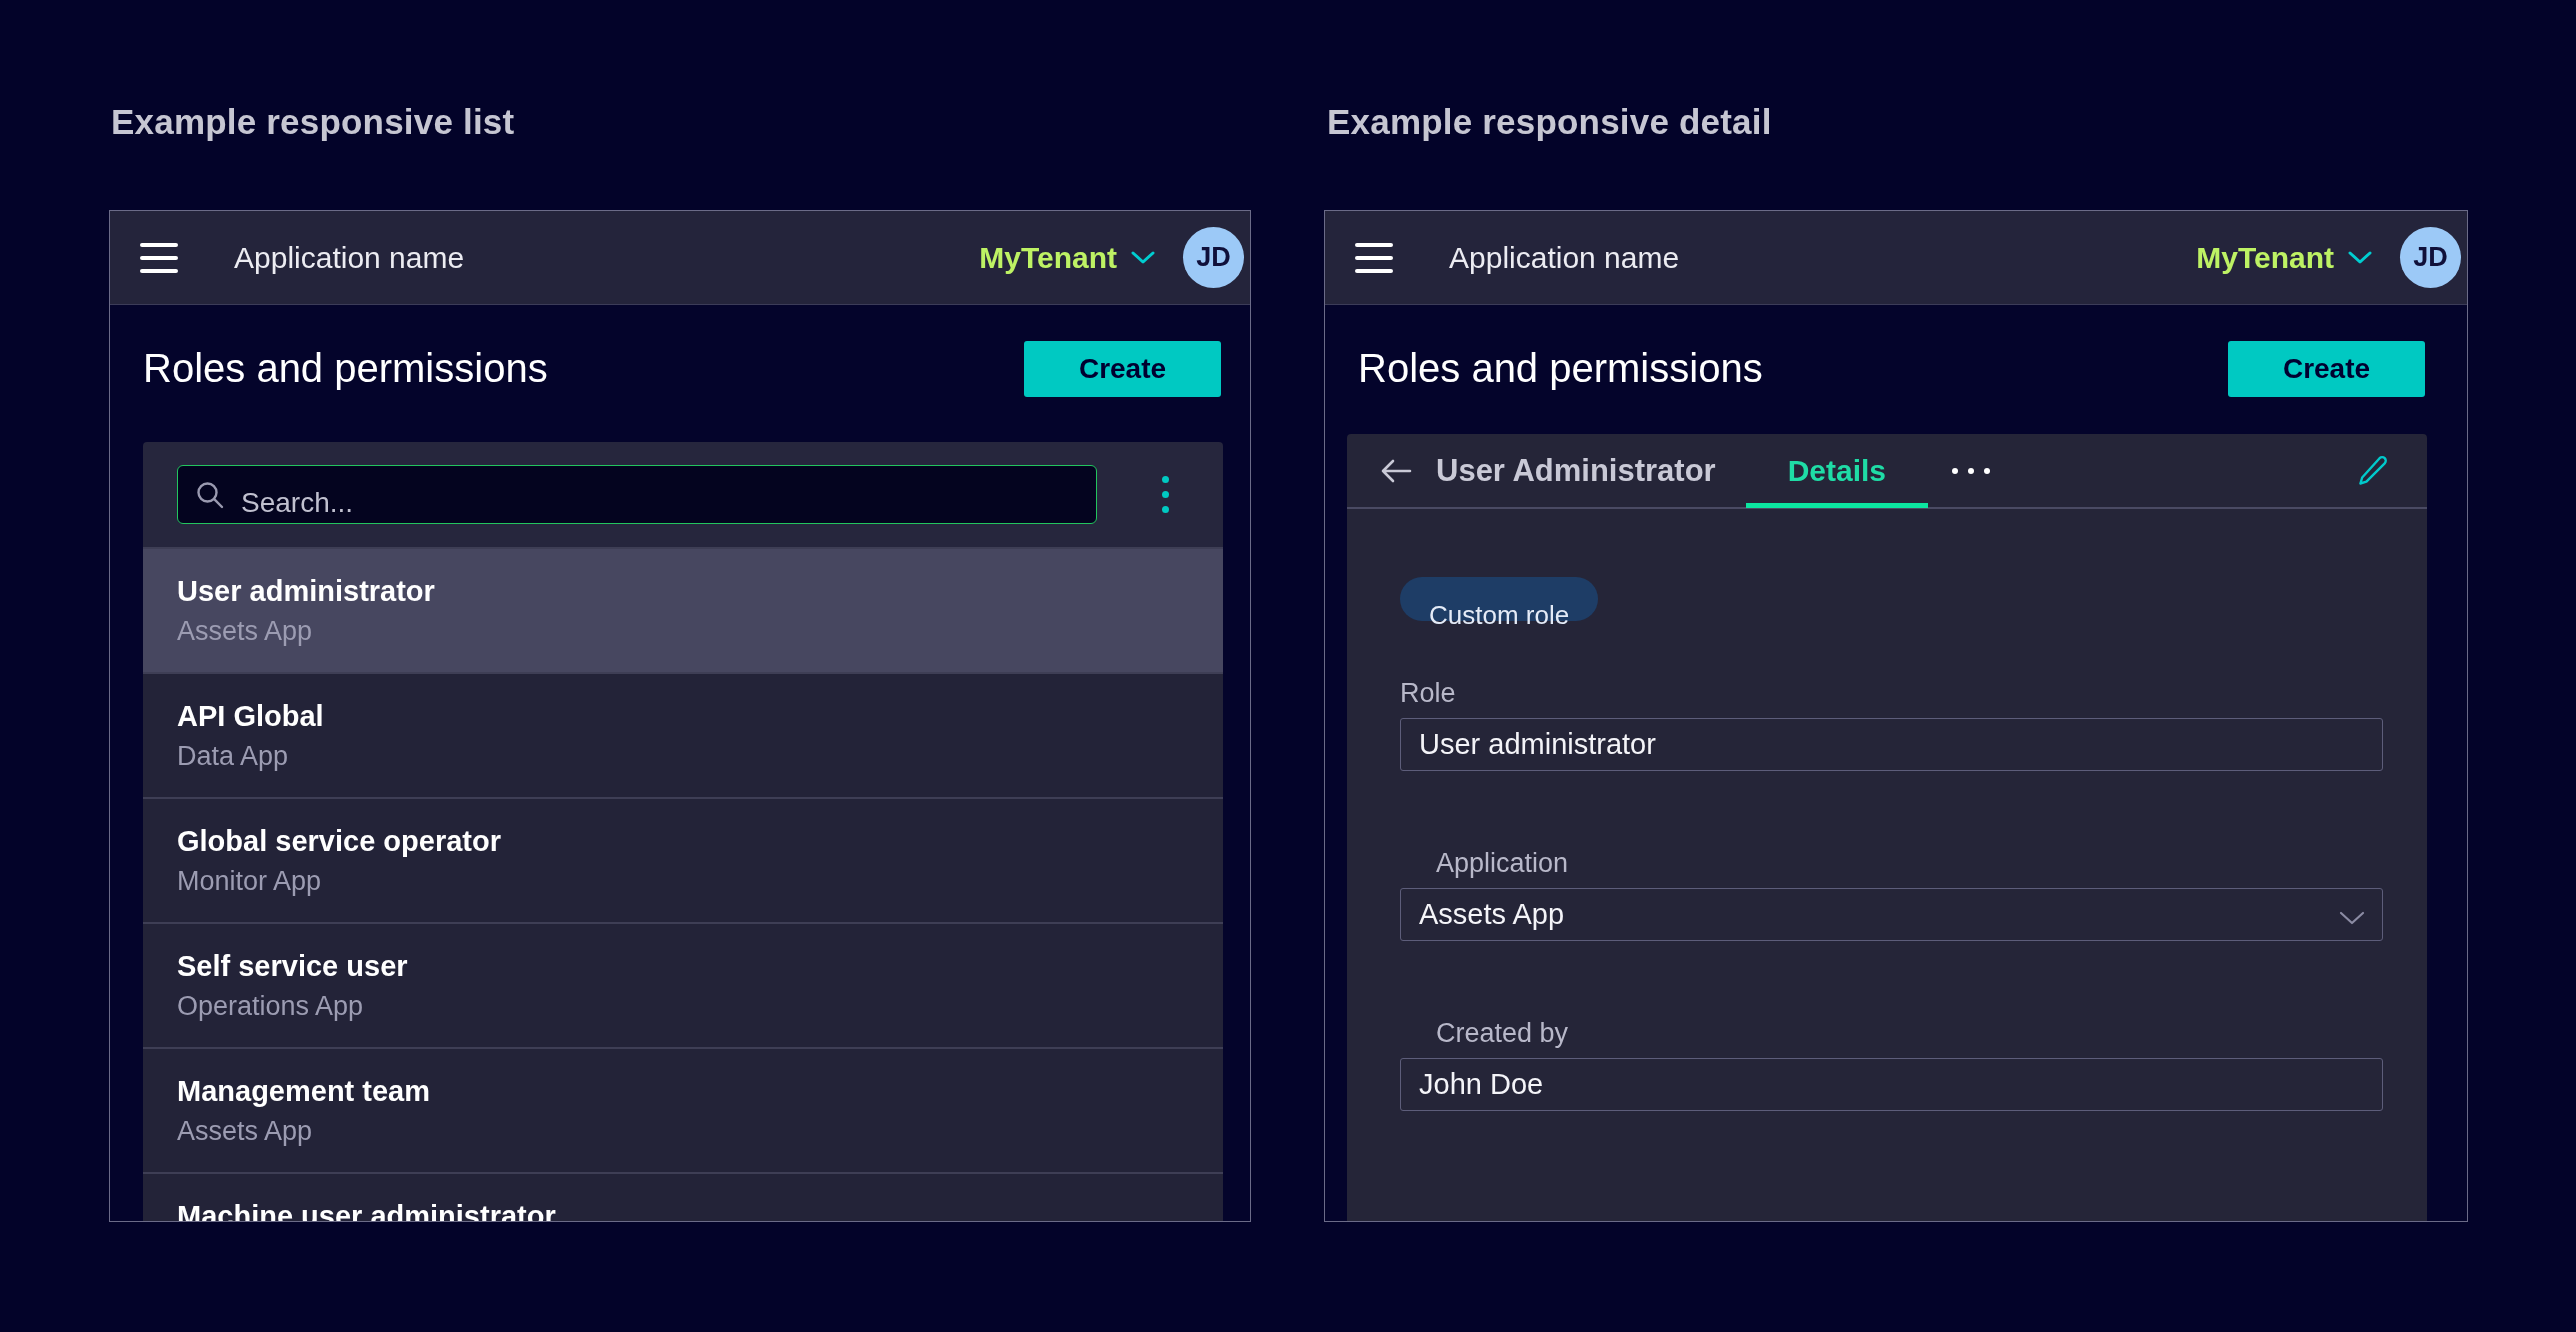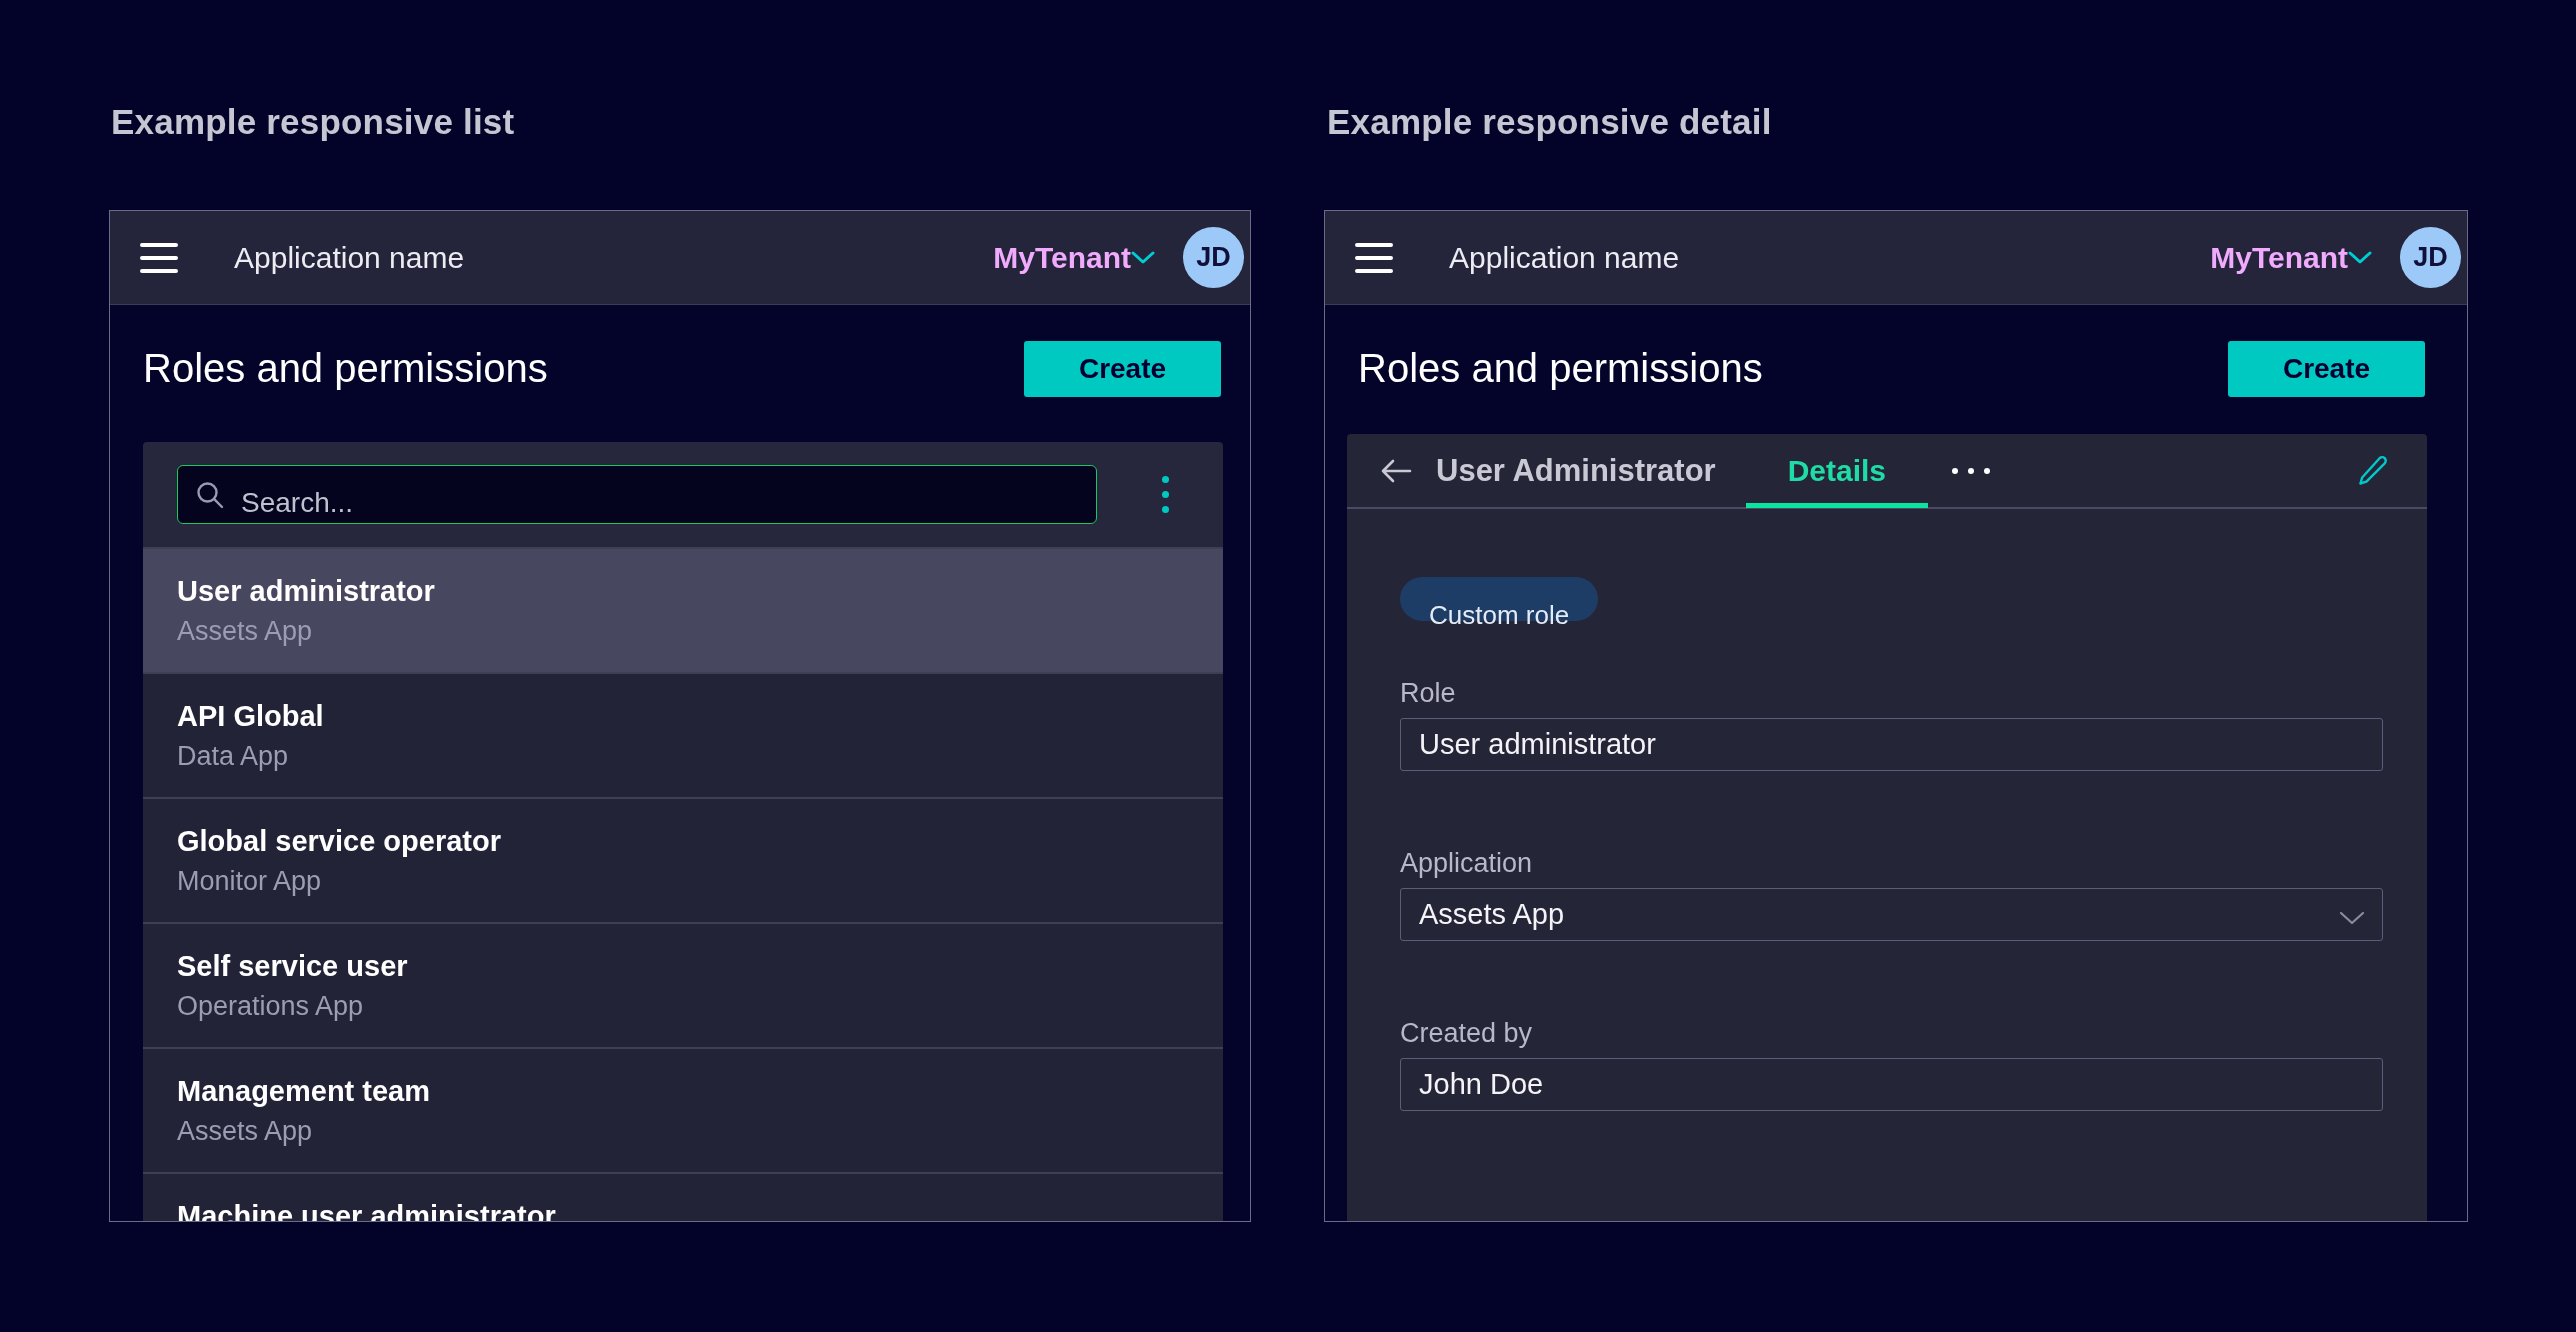--- a/index.html
+++ b/index.html
@@ -28,21 +28,21 @@
 
   
   .app-header {
     height:94px; background:#24243b; border-bottom:1px solid #3c3c58;
     display:flex; align-items:center; padding:0 6px 0 30px;
   }
   .hamburger { width:38px; display:flex; flex-direction:column; gap:9px; cursor:pointer; }
   .hamburger span { height:4px; background:#ffffff; border-radius:2px; }
   .app-name { margin-left:56px; color:#ececf2; font-size:30px; font-weight:400; }
   .header-right { margin-left:auto; display:flex; align-items:center; gap:28px; }
-  .tenant { display:flex; align-items:center; color:#f0abfc; font-size:30px; font-weight:700; cursor:pointer;text-align:center; }
+  .tenant { display:flex; align-items:center; gap:14px; color:#bef264; font-size:30px; font-weight:700; cursor:pointer;text-align:center; }
   .avatar {
     width:61px; height:61px; border-radius:50%;
     background:#9cc9f7; color:#10103a; font-size:27px; font-weight:700;
     display:flex; align-items:center; justify-content:center; cursor:pointer;
   }
 
   
   .page-title { position:absolute; left:33px; top:135px; color:#ffffff; font-size:40px; font-weight:400; }
   .create-btn {
     position:absolute; top:130px; height:56px; width:197px;
@@ -106,21 +106,21 @@
   .more-dots i { width:6px; height:6px; border-radius:50%; background:#ffffff; }
   .edit-btn { margin-left:auto; background:none; border:none; cursor:pointer; display:flex; padding:0; }
 
   .detail-form { padding:68px 45px 0 53px; }
   .badge {
     display:inline-block; height:44px; line-height:44px; padding:16px 29px;
     border-radius:22px; background:#1e3d66; color:#e4ebf7; font-size:26px;
   }
   .field-label { color:#b8b8c9; font-size:27px; display:block; }
   .field-label.first { margin-top:50px; }
-  .field-label.next  { margin-top:77px; }
+  .field-label.next  { margin-top:77px;margin-left:36px; }
   .field-input {
     margin-top:9px; width:983px; height:53px;
     background:transparent; border:1px solid #5d5d7a; border-radius:3px;
     color:#f4f4f8; font-size:29px; padding:0 18px;
     font-family:"Liberation Sans", sans-serif; outline:none; display:block;
   }
   .select-wrap { position:relative; width:983px; }
   .select-wrap .field-input { width:100%; cursor:pointer; display:flex; align-items:center; margin-top:9px; }
   .select-wrap svg { position:absolute; right:18px; top:50%; margin-top:-4px; }
 </style>

